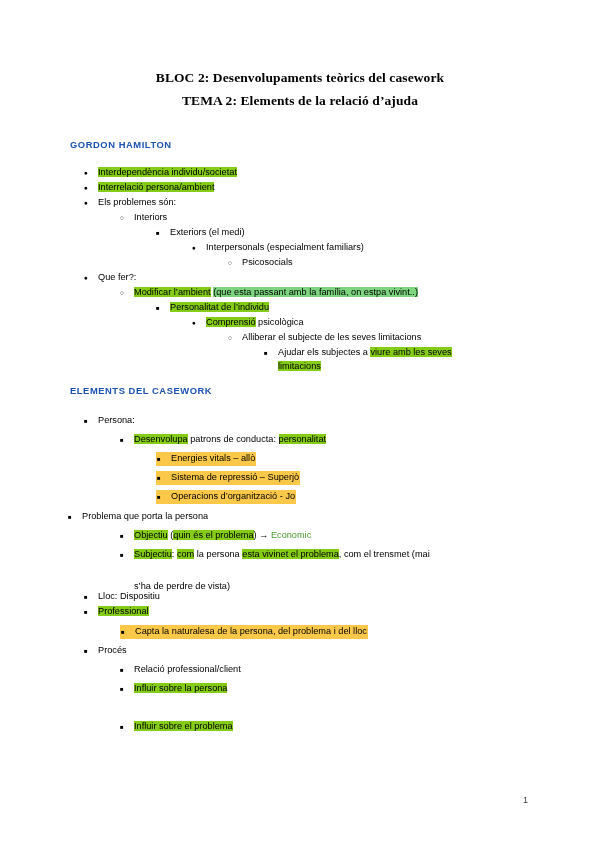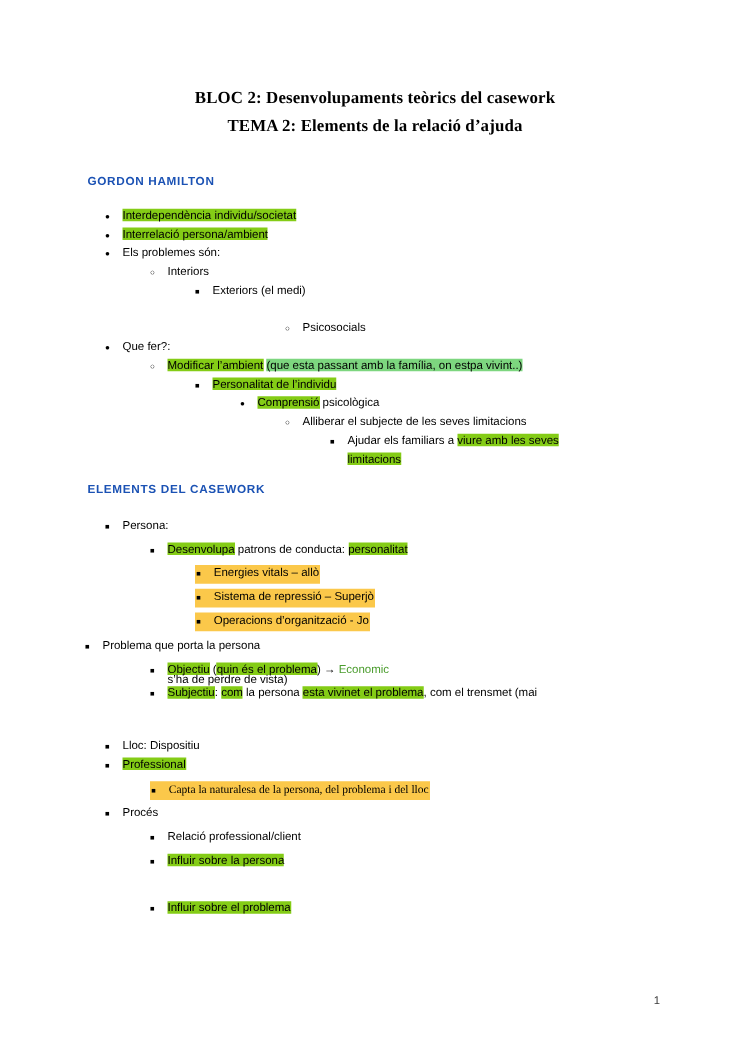--- a/index.html
+++ b/index.html
@@ -110,20 +110,23 @@
   </div>
 
   <div class="line" style="left:120px; top:211px;">
     <span class="bullet b-circle"></span><span>Interiors</span>
   </div>
 
   <div class="line" style="left:156px; top:226px;">
     <span class="bullet b-square"></span><span>Exteriors (el medi)</span>
   </div>
 
+  <div class="line" style="left:192px; top:241px;">
+    <span class="bullet b-disc"></span><span>Interpersonals (especialment familiars)</span>
+  </div>
 
   <div class="line" style="left:228px; top:256px;">
     <span class="bullet b-circle"></span><span>Psicosocials</span>
   </div>
 
   <div class="line" style="left:84px; top:271px;">
     <span class="bullet b-disc"></span><span>Que fer?:</span>
   </div>
 
   <div class="line" style="left:120px; top:286px;">
@@ -136,21 +139,21 @@
 
   <div class="line" style="left:192px; top:316px;">
     <span class="bullet b-disc"></span><span class="hl">Comprensió</span><span> psicològica</span>
   </div>
 
   <div class="line" style="left:228px; top:331px;">
     <span class="bullet b-circle"></span><span>Alliberar el subjecte de les seves limitacions</span>
   </div>
 
   <div class="line wrap" style="left:264px; top:346px; width:244px;">
-    <span class="bullet b-square"></span><span>Ajudar els familiars a </span><span class="hl">viure amb les seves</span><br>
+    <span class="bullet b-square"></span><span>Ajudar els subjectes a </span><span class="hl">viure amb les seves</span><br>
     <span style="display:inline-block; width:14px;"></span><span class="hl">limitacions</span>
   </div>
 
   <div class="section-heading sec-elements">ELEMENTS DEL CASEWORK</div>
 
   <div class="line" style="left:84px; top:414px;">
     <span class="bullet b-square"></span><span>Persona:</span>
   </div>
 
   <div class="line" style="left:120px; top:433px;">
@@ -174,33 +177,33 @@
   </div>
 
   <div class="line" style="left:120px; top:529px;">
     <span class="bullet b-square"></span><span class="hl">Objectiu</span><span> (</span><span class="hl">quin és el problema</span><span>) </span><span>→ </span><span class="green-txt">Economic</span>
   </div>
 
   <div class="line" style="left:120px; top:548px;">
     <span class="bullet b-square"></span><span class="hl">Subjectiu</span><span>:  </span><span class="hl">com</span><span>  la  persona  </span><span class="hl">esta  vivinet el problema</span><span>,  com  el  trensmet   (mai</span>
   </div>
 
-  <div class="line" style="left:134px; top:537px;">
+  <div class="line" style="left:134px; top:580px;">
     <span>s’ha de perdre de vista)</span>
   </div>
 
   <div class="line" style="left:84px; top:590px;">
     <span class="bullet b-square"></span><span>Lloc: Dispositiu</span>
   </div>
 
   <div class="line" style="left:84px; top:605px;">
     <span class="bullet b-square"></span><span class="hl">Professional</span>
   </div>
 
-  <div class="line" style="left:120px; top:625px;font-family:Liberation Serif, serif;">
+  <div class="line" style="left:120px; top:625px;">
     <span class="hl-row"><span class="bullet b-square"></span><span>Capta la naturalesa de la persona, del problema i del lloc</span></span>
   </div>
 
   <div class="line" style="left:84px; top:644px;">
     <span class="bullet b-square"></span><span>Procés</span>
   </div>
 
   <div class="line" style="left:120px; top:663px;">
     <span class="bullet b-square"></span><span>Relació professional/client</span>
   </div>

